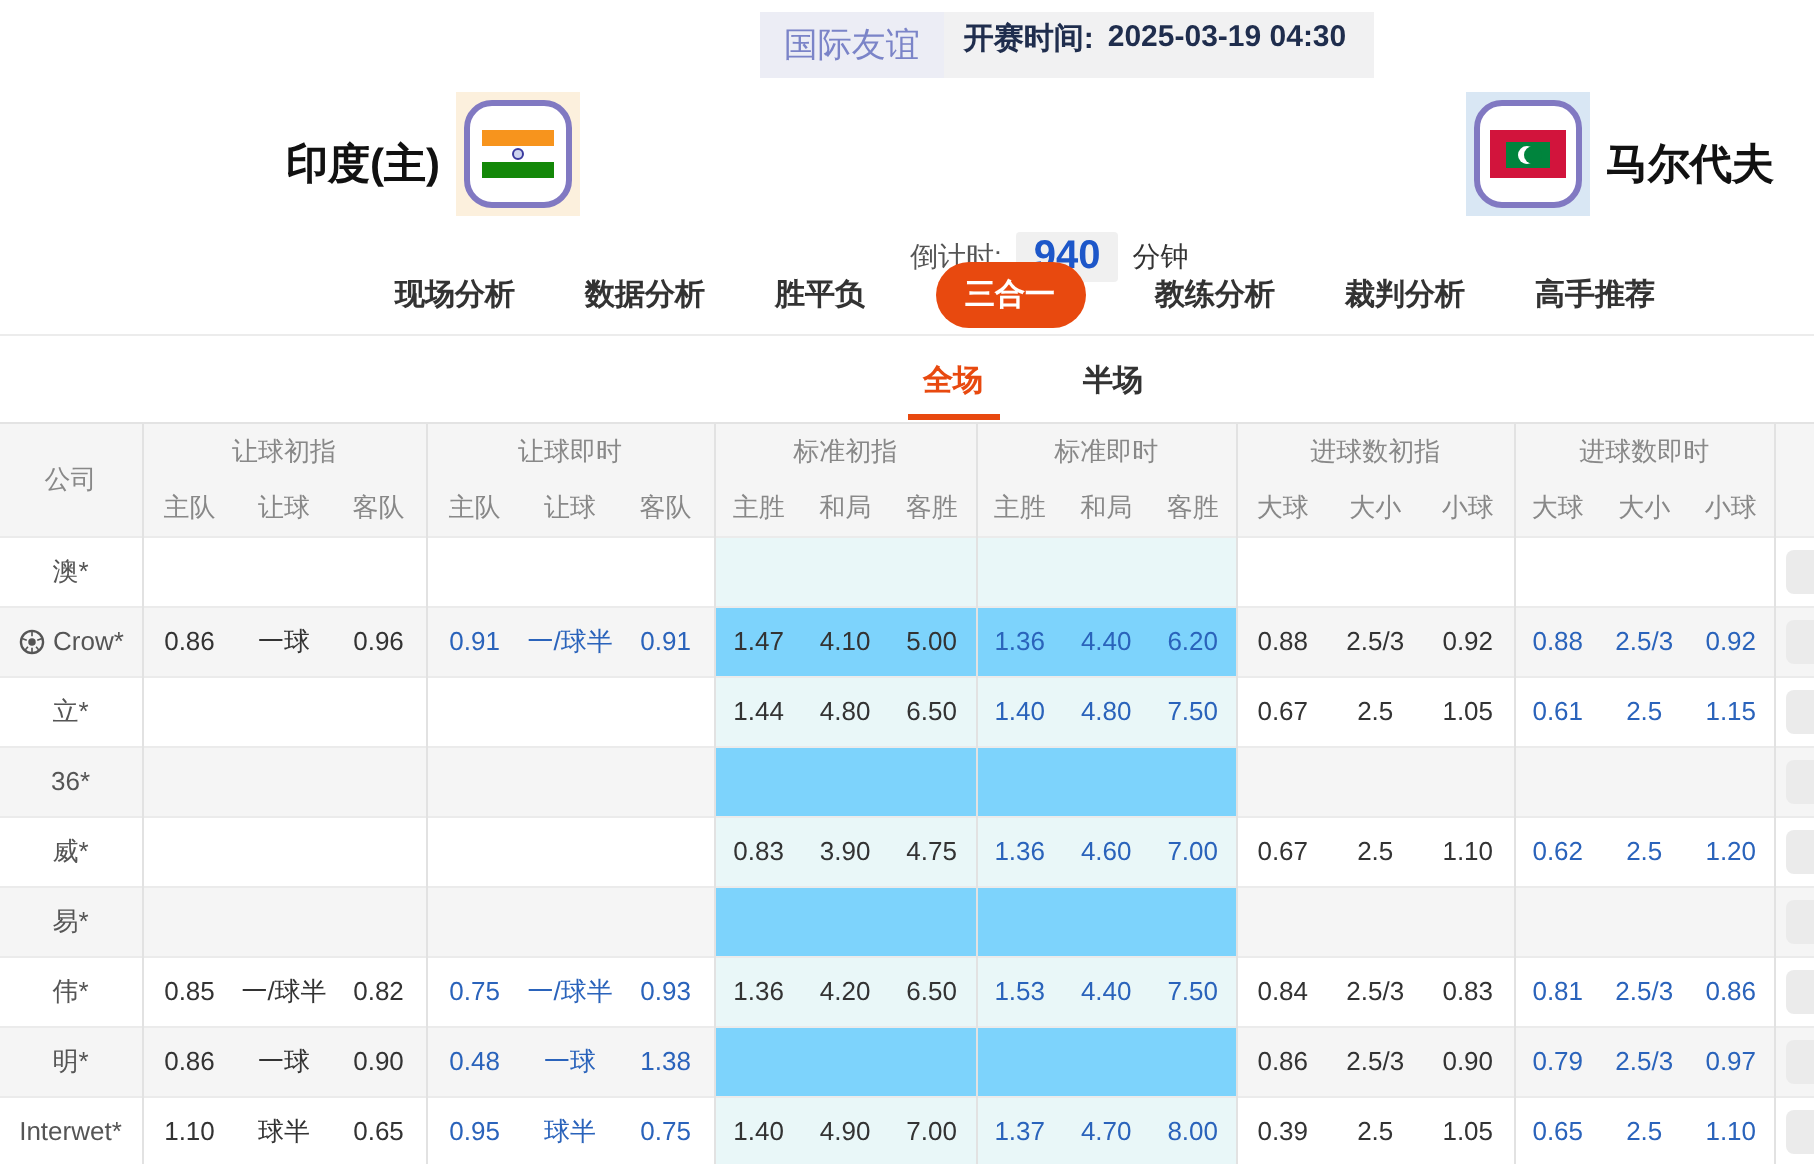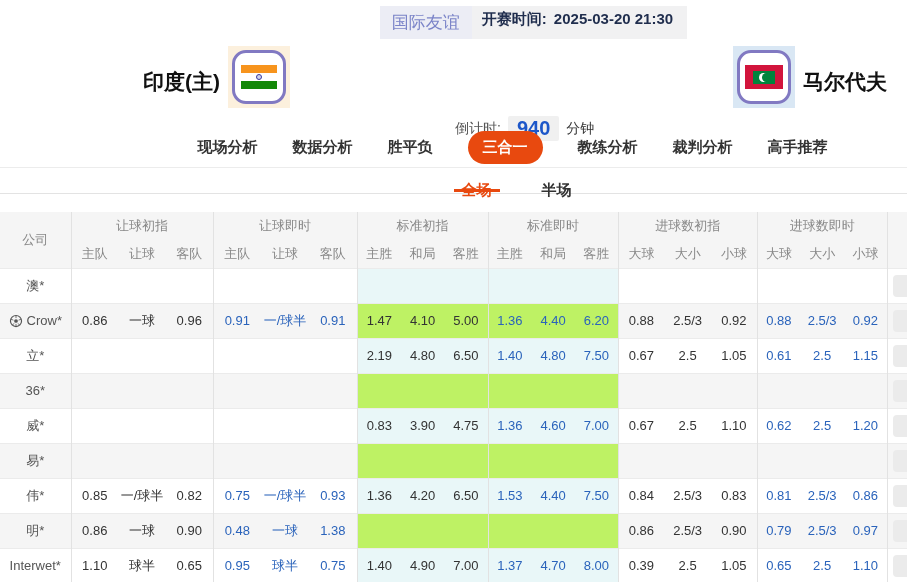--- a/index.html
+++ b/index.html
@@ -48,56 +48,56 @@
   .cd-unit { font-size:14px; color:#333; }
 
   
   .nav { position:absolute; top:128px; left:0; width:100%; height:40px;
     border-bottom:1px solid #ececec; display:flex; align-items:center;
     justify-content:center; gap:35px; padding-left:118px; }
   .nav-tab { font-size:15px; font-weight:bold; color:#333; cursor:pointer; white-space:nowrap; }
   .nav-tab.active { background:#e8490f; color:#fff; padding:7px 15px; border-radius:17px; }
 
   
-  .subtabs { position:absolute; top:169px; left:0; width:100%; height:25px;
+  .subtabs { position:absolute; top:169px; left:0; width:100%; height:43px;
     border-bottom:1px solid #e3e3e3; display:flex; justify-content:center;
     gap:50px; padding-left:126px; }
   .subtab { font-size:15px; font-weight:bold; color:#333; padding-top:12px;
     position:relative; cursor:pointer; }
   .subtab.active { color:#e8490f; }
   .subtab.active::after { content:""; position:absolute; left:-8px; right:-8px;
     bottom:1px; height:3px; background:#e8490f; }
 
   
   table { position:absolute; top:212px; left:0; width:907px;
     border-collapse:collapse; table-layout:fixed; font-size:13px; }
   thead th { background:#f5f5f5; color:#888; font-weight:normal; height:28px;
     text-align:center; }
   thead th.gstart { border-left:1px solid #e2e2e2; }
   tbody td { height:35px; text-align:center; border-top:1px solid #ebebeb;
     color:#333; overflow:hidden; white-space:nowrap; }
   tbody tr.alt td { background:#f5f5f5; }
   tbody td.cyan { background:#e9f7f8; }
-  tbody tr.alt td.cyan { background:#bef264;margin-left:44px; }
+  tbody tr.alt td.cyan { background:#7dd3fc;margin-left:44px; }
   tbody td.live { color:#2a63bb; }
   tbody td.gstart { border-left:1px solid #e2e2e2; }
   td.company-cell { color:#555; }
   .company-inner { display:flex; align-items:center; justify-content:center; gap:4px; }
   .btn-frag { width:15px; height:22px; background:#ebebeb; border-radius:4px 0 0 4px;
     margin-left:5px; }
   .soccer-icon { display:inline-flex; width:14px; height:14px; }
 </style>
 </head>
 <body>
 
 <div class="topbar">
   <span class="league-badge">国际友谊</span>
   <span class="kickoff-box">
     <span>开赛时间:</span>
-    <span>2025-03-20 21:30</span>
+    <span>2025-03-19 04:30</span>
   </span>
 </div>
 
 <div class="team-name home-name">印度(主)</div>
 <div class="flag-box home-flag-box">
   <div class="flag-frame">
     <div class="india-flag">
       <div class="saffron"></div>
         <div class="white"></div>
         <div class="green"></div>
@@ -263,21 +263,21 @@
           <span class="company-inner">
             <span>立*</span>
           </span>
         </td>
         <td class="gstart"></td>
         <td class=""></td>
         <td class=""></td>
         <td class="gstart live"></td>
         <td class="live"></td>
         <td class="live"></td>
-        <td class="gstart cyan">2.19</td>
+        <td class="gstart cyan">1.44</td>
         <td class="cyan">4.80</td>
         <td class="cyan">6.50</td>
         <td class="gstart cyan live">1.40</td>
         <td class="cyan live">4.80</td>
         <td class="cyan live">7.50</td>
         <td class="gstart">0.67</td>
         <td class="">2.5</td>
         <td class="">1.05</td>
         <td class="gstart live">0.61</td>
         <td class="live">2.5</td>

